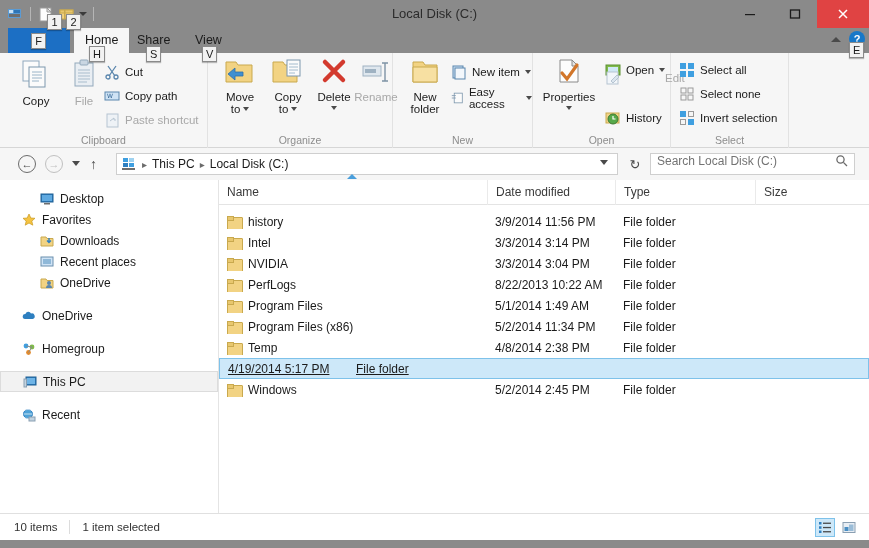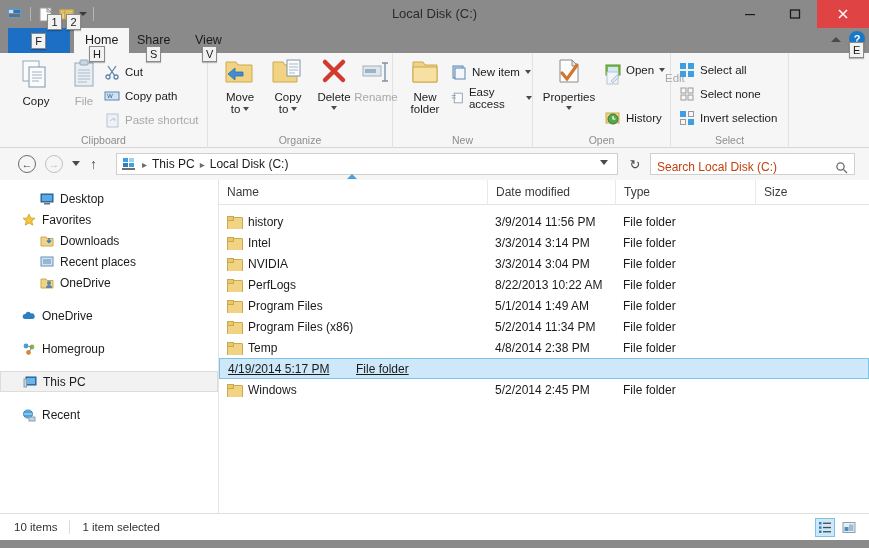--- a/index.html
+++ b/index.html
@@ -139,22 +139,22 @@
     border-right: 4px solid transparent; border-top: 5px solid #4a4a4a;
   }
   .refresh-btn {
     position: absolute; left: 624px; top: 6px; width: 22px; height: 20px;
     display: flex; align-items: center; justify-content: center;
     font-size: 13px; color: #4a4a4a;
   }
   .search-field {
     position: absolute; left: 650px; top: 5px; width: 205px; height: 22px;
     background: #fff; border: 1px solid #cfcfcf;
-    display: flex; align-items: flex-end; padding: 0 6px;
-    font-size: 12px; color: #c2410c;
+    display: flex; align-items: flex-start; padding: 0 6px;
+    font-size: 12px; color: #737373;
   }
   .search-field .ph { flex: 1; }
   
   .content {
     position: absolute; left: 0; top: 180px; width: 869px; height: 333px;
     background: #fff; display: flex;
   }
   .sidebar {
     width: 219px; height: 333px; background: #fff;
     border-right: 1px solid #e4e4e4; padding-top: 8px;

